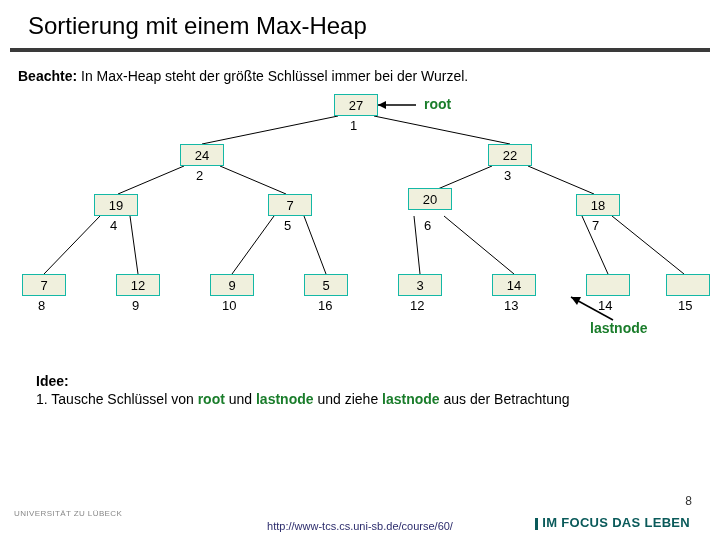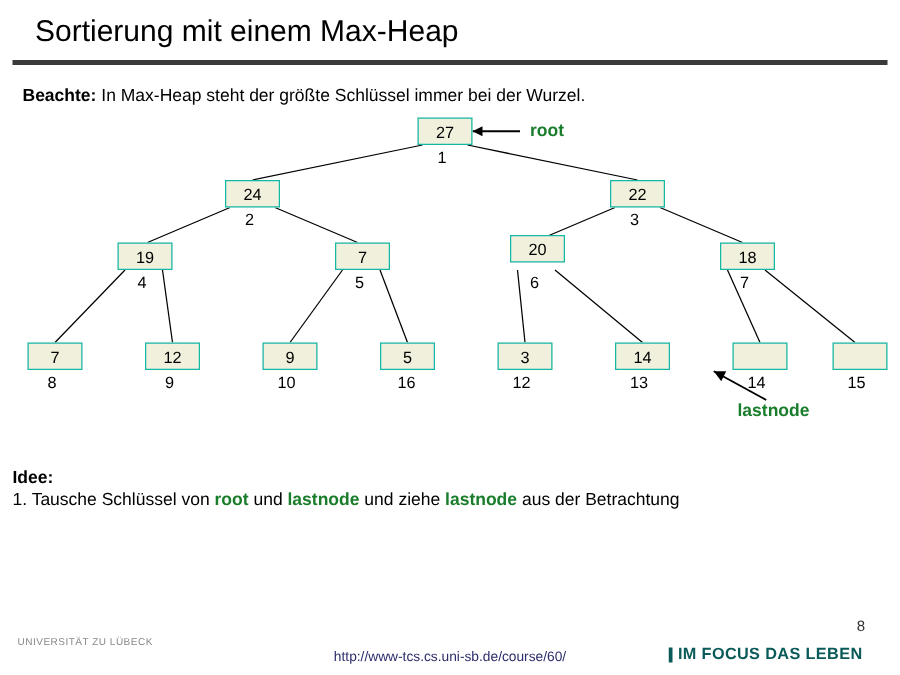--- a/index.html
+++ b/index.html
@@ -66,20 +66,21 @@
     left: 0;
     top: 0;
     width: 700px;
     height: 270px;
     pointer-events: none;
   }
   .idea {
     font-size: 14px;
     padding: 18px 0 0 10px;
     line-height: 1.3;
+    margin-left: 26px;
   }
   .idea b { font-weight: bold; }
   .idea .green { color: #1a7d2b; font-weight: bold; }
   .footer {
     position: absolute;
     bottom: 6px;
     left: 0;
     right: 0;
     height: 44px;
   }

